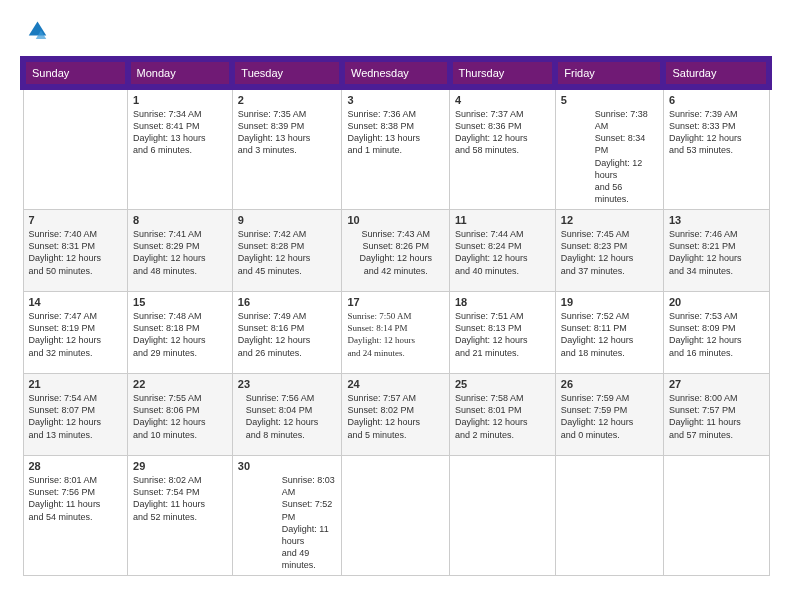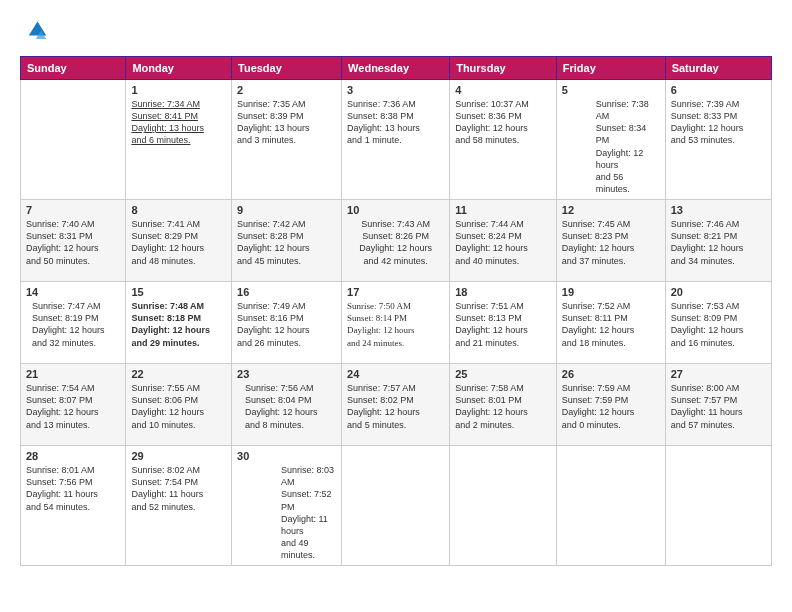--- a/index.html
+++ b/index.html
@@ -52,27 +52,27 @@
       font-size: 14px;
       color: #555;
       margin-top: 2px;
     }
     .calendar {
       width: 100%;
       border-collapse: collapse;
       font-size: 10px;
     }
     .calendar th {
-      background-color: #be185d;
+      background-color: #701a75;
       color: #fff;
       padding: 5px 6px;
       text-align: left;
       font-size: 11px;
-      font-weight: bold;
-      border: 1px solid #4c1d95;
+      font-weight: normal;
+      border: 6px solid #4c1d95;
     }
     .calendar td {
       border: 1px solid #ccc;
       vertical-align: top;
       padding: 4px 5px;
       width: 113px;
       height: 82px;
       background: #fff;
     }
     .calendar tr:nth-child(even) td {
@@ -127,42 +127,42 @@
           <th>Thursday</th>
           <th>Friday</th>
           <th>Saturday</th>
         </tr>
     </thead>
     <tbody id="calendar-body">
         <tr>
           <td class="empty-cell"></td>
           <td>
             <div class="day-number">1</div>
-            <div class="day-info" style="white-space: pre-line; text-decoration: underline;">Sunrise: 7:34 AM
+            <div class="day-info" style="white-space: pre-line;">Sunrise: 7:34 AM
 Sunset: 8:41 PM
 Daylight: 13 hours
 and 6 minutes.</div>
           </td>
           <td>
             <div class="day-number">2</div>
             <div class="day-info" style="white-space: pre-line;">Sunrise: 7:35 AM
 Sunset: 8:39 PM
 Daylight: 13 hours
 and 3 minutes.</div>
           </td>
           <td>
             <div class="day-number">3</div>
             <div class="day-info" style="white-space: pre-line;">Sunrise: 7:36 AM
 Sunset: 8:38 PM
 Daylight: 13 hours
 and 1 minute.</div>
           </td>
           <td>
             <div class="day-number">4</div>
-            <div class="day-info" style="white-space: pre-line;">Sunrise: 10:37 AM
+            <div class="day-info" style="white-space: pre-line;">Sunrise: 7:37 AM
 Sunset: 8:36 PM
 Daylight: 12 hours
 and 58 minutes.</div>
           </td>
           <td>
             <div class="day-number">5</div>
             <div class="day-info" style="white-space: pre-line; margin-left: 34px;">Sunrise: 7:38 AM
 Sunset: 8:34 PM
 Daylight: 12 hours
 and 56 minutes.</div>
@@ -222,28 +222,28 @@
             <div class="day-number">13</div>
             <div class="day-info" style="white-space: pre-line;">Sunrise: 7:46 AM
 Sunset: 8:21 PM
 Daylight: 12 hours
 and 34 minutes.</div>
           </td>
         </tr>
         <tr>
           <td>
             <div class="day-number">14</div>
-            <div class="day-info" style="white-space: pre-line; margin-left: 6px;">Sunrise: 7:47 AM
+            <div class="day-info" style="white-space: pre-line;">Sunrise: 7:47 AM
 Sunset: 8:19 PM
 Daylight: 12 hours
 and 32 minutes.</div>
           </td>
           <td>
             <div class="day-number">15</div>
-            <div class="day-info" style="white-space: pre-line; font-weight: bold;">Sunrise: 7:48 AM
+            <div class="day-info" style="white-space: pre-line;">Sunrise: 7:48 AM
 Sunset: 8:18 PM
 Daylight: 12 hours
 and 29 minutes.</div>
           </td>
           <td>
             <div class="day-number">16</div>
             <div class="day-info" style="white-space: pre-line;">Sunrise: 7:49 AM
 Sunset: 8:16 PM
 Daylight: 12 hours
 and 26 minutes.</div>

